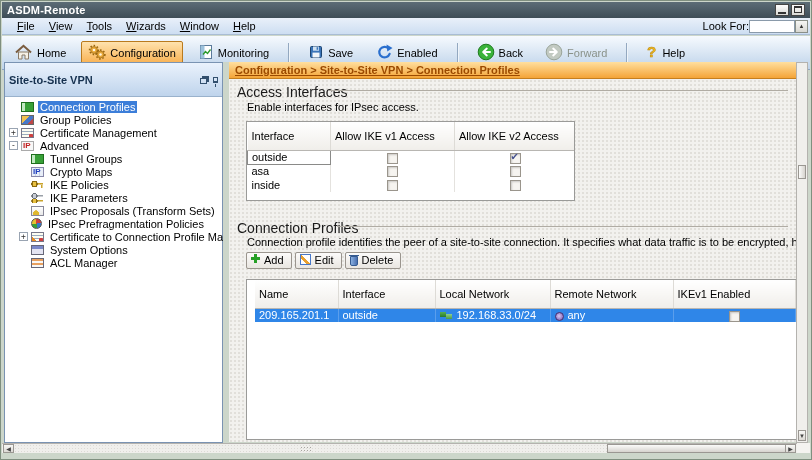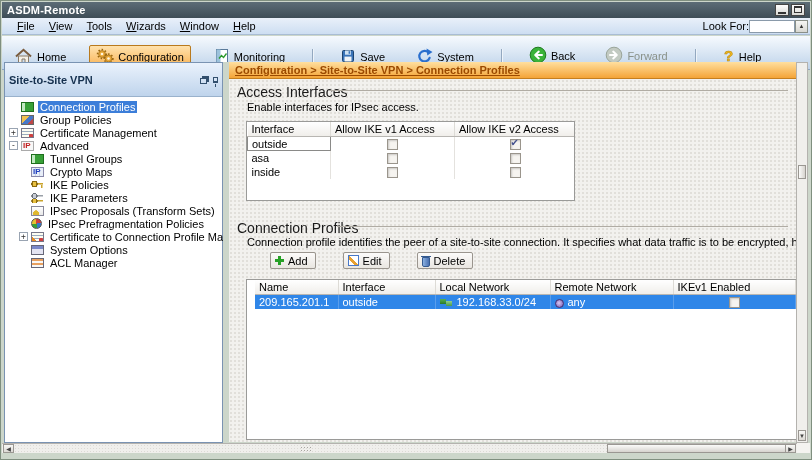--- a/index.html
+++ b/index.html
@@ -21,21 +21,21 @@
   .menubar { position:absolute; left:1px; top:17px; right:1px; height:17px;
     background:linear-gradient(#e9f0fa,#cddef2); border-bottom:1px solid #a9bdd4; display:flex; align-items:center; padding-left:8px; }
   .menu-item { display:inline-block; padding:1px 7px; cursor:default; }
   .menu-item::first-letter { text-decoration:underline; }
   .lookfor { margin-left:auto; display:flex; align-items:center; gap:0; padding-right:2px; }
   .lookfor-input { width:46px; height:13px; border:1px solid #8a9aaa; background:#fff; font-size:10px; padding:0 2px; }
   .spin-up { width:13px; height:13px; border:1px solid #8a9088; background:linear-gradient(#f6f6f4,#d8d8d2); font-size:6px; line-height:11px; text-align:center; color:#333; }
 
   
   .toolbar { position:absolute; left:1px; top:35px; right:1px; height:34px;
-    background:linear-gradient(#f6fafe,#bed3ea); border-bottom:1px solid #8fa7c2; display:flex; align-items:flex-end; padding-left:5px; gap:16px; }
+    background:linear-gradient(#f6fafe,#bed3ea); border-bottom:1px solid #8fa7c2; display:flex; align-items:center; padding-left:5px; gap:8px; }
   .tb-btn { display:flex; align-items:center; gap:4px; padding:2px 6px; border:1px solid transparent; border-radius:2px; }
   .tb-btn .lbl { white-space:nowrap; }
   .tb-btn.active { background:linear-gradient(#ffe2ad,#f8b050); border-color:#b97a1e; }
   .tb-btn.disabled .lbl { color:#8a928a; }
   .tb-sep { width:1px; height:20px; background:#93a8c0; box-shadow:1px 0 0 #eef4fa; margin:0 4px; }
 
   
   .sidebar { position:absolute; left:3px; top:61px; width:219px; height:381px; background:#fff; border:1px solid #7a93b2; }
   .sb-header { height:34px; background:linear-gradient(#eaf2fc,#bfd4ec); border-bottom:1px solid #9ab2cc; display:flex; align-items:center; padding:0 4px; }
   .sb-title { font-weight:bold; color:#15304e; }
@@ -77,31 +77,31 @@
   .crumb-text { color:#9c4a00; font-weight:bold; text-decoration:underline; }
   .cbody { position:absolute; left:0; top:17px; right:0; bottom:0;
     background-image:radial-gradient(#e1dfda 1px,transparent 1px); background-size:4px 4px; background-color:#f2f1ee; }
 
   .grp-title { position:absolute; font-size:14px; color:#1a1a1a; background:transparent; }
   .grp-line { position:absolute; height:1px; background:#b0aca4; }
   .desc { position:absolute; white-space:nowrap; overflow:hidden; }
 
   table { border-collapse:collapse; table-layout:fixed; background:#fff; font-size:11px; }
   .tbl-box { position:absolute; background:#fff; border:1px solid #9a9a98; overflow:hidden; }
-  th { font-weight:normal; text-align:left; padding:1px 4px; border-bottom:1px solid #b8b6b2; border-right:1px solid #dddbd6; background:linear-gradient(#ffffff,#f0eeea); height:14px; white-space:nowrap; overflow:hidden;margin-top:29px; }
+  th { font-weight:normal; text-align:left; padding:1px 4px; border-bottom:1px solid #b8b6b2; border-right:1px solid #dddbd6; background:linear-gradient(#ffffff,#f0eeea); height:28px; white-space:nowrap; overflow:hidden;margin-top:29px; }
   td { padding:0 4px; border-right:1px solid #e4e2de; height:14px; white-space:nowrap; overflow:hidden; }
   tr.sel td { background:#2f86e8; color:#fff; border-right-color:#5a9eec; }
   td.center, th.center-h { text-align:center; }
   td.focus-cell { border:1px solid #8a8a88; background:#fff; }
 
   .cb { display:inline-block; width:11px; height:11px; background:#f6f4f0; border:1px solid #9a958c; box-shadow:inset 1px 1px 2px rgba(0,0,0,.18); position:relative; vertical-align:middle; }
   .cb.checked::after { content:"\2714"; position:absolute; left:0; top:-3px; font-size:10px; color:#44518e; }
 
   .btn-row { position:absolute; display:flex; gap:3px; }
-  .sm-btn { display:flex; align-items:center; gap:4px; padding:1px 7px 1px 4px; background:linear-gradient(#fcfbfa,#e9e6e1); border:1px solid #9a958e; border-radius:2px; height:17px;margin-left:24px; }
+  .sm-btn { display:flex; align-items:flex-start; gap:4px; padding:1px 7px 1px 4px; background:linear-gradient(#fcfbfa,#e9e6e1); border:1px solid #9a958e; border-radius:2px; height:17px; }
   .add-ic { width:9px; height:9px; background:linear-gradient(#27a027,#27a027) center/9px 3px no-repeat,linear-gradient(#27a027,#27a027) center/3px 9px no-repeat; }
   .edit-ic { width:11px; height:11px; background:linear-gradient(45deg,transparent 0 4px,#e8a030 4px 7px,transparent 7px),#fff; border:1px solid #4878c8; }
   .del-ic { width:8px; height:10px; background:linear-gradient(90deg,#8ab0e0,#4a70b0); border:1px solid #345a90; border-radius:0 0 2px 2px; position:relative; margin-top:2px; }
   .del-ic::before { content:""; position:absolute; left:-2px; top:-2px; width:10px; height:1px; background:#345a90; }
 
   
   .vscroll { position:absolute; right:3px; top:61px; width:12px; height:381px; background:#f0efec; border:1px solid #b4b2ae; }
   .vthumb { position:absolute; left:1px; right:1px; top:102px; height:14px; background:linear-gradient(90deg,#fbfbfa,#d6d3ce); border:1px solid #9a9792; }
   .varrow { position:absolute; left:1px; right:1px; bottom:1px; height:11px; background:linear-gradient(#f8f8f6,#dcd9d4); border:1px solid #9a9792; font-size:6px; line-height:10px; text-align:center; color:#444; }
   .hscroll { position:absolute; left:1px; right:1px; top:442px; height:11px; background-image:radial-gradient(#dcdad6 1px,transparent 1px); background-size:3px 3px; background-color:#f0efec; border-top:1px solid #b4b2ae; border-bottom:1px solid #b4b2ae; }
@@ -175,21 +175,21 @@
             <rect x="8.6" y="3.2" width="1.6" height="2.6" fill="#3a74b8"></rect>
             <rect x="4.5" y="8.6" width="7" height="4.9" fill="#f0f4f8"></rect>
           </svg></span>
       <span class="lbl">Save</span>
     </div>
     <div class="tb-btn">
       <span><svg width="18" height="16" viewBox="0 0 18 16">
             <path d="M13.5 4.5 A5.3 5.3 0 1 0 14.6 9.8" fill="none" stroke="#2a6fce" stroke-width="2.2" stroke-linecap="round"></path>
             <polygon points="11.5,0.5 17.5,4 12.3,7.5" fill="#2a6fce"></polygon>
           </svg></span>
-      <span class="lbl">System</span>
+      <span class="lbl">Enabled</span>
     </div>
     <div class="tb-sep"></div>
     <div class="tb-btn">
       <span><svg width="18" height="18" viewBox="0 0 18 18">
             <circle cx="9" cy="9" r="7.8" fill="#3ab33a" stroke="#1f7a1f"></circle>
             <path d="M13 9 h-6.5 M9.8 5.6 L6.2 9 l3.6 3.4" stroke="#fff" stroke-width="2" fill="none" stroke-linecap="round" stroke-linejoin="round"></path>
           </svg></span>
       <span class="lbl">Back</span>
     </div>
     <div class="tb-btn disabled">

